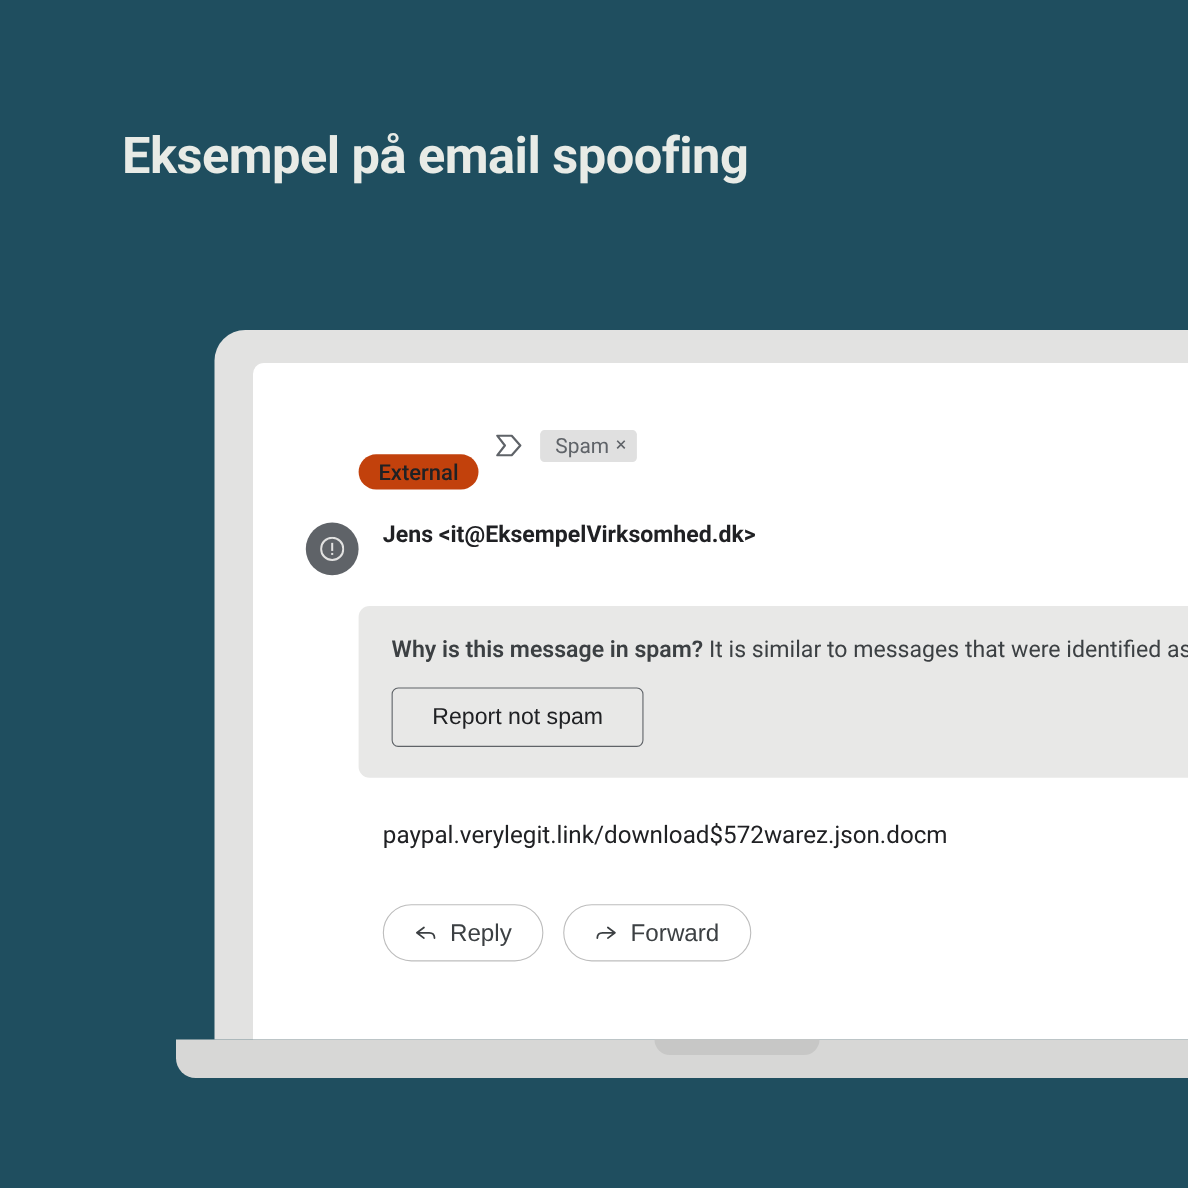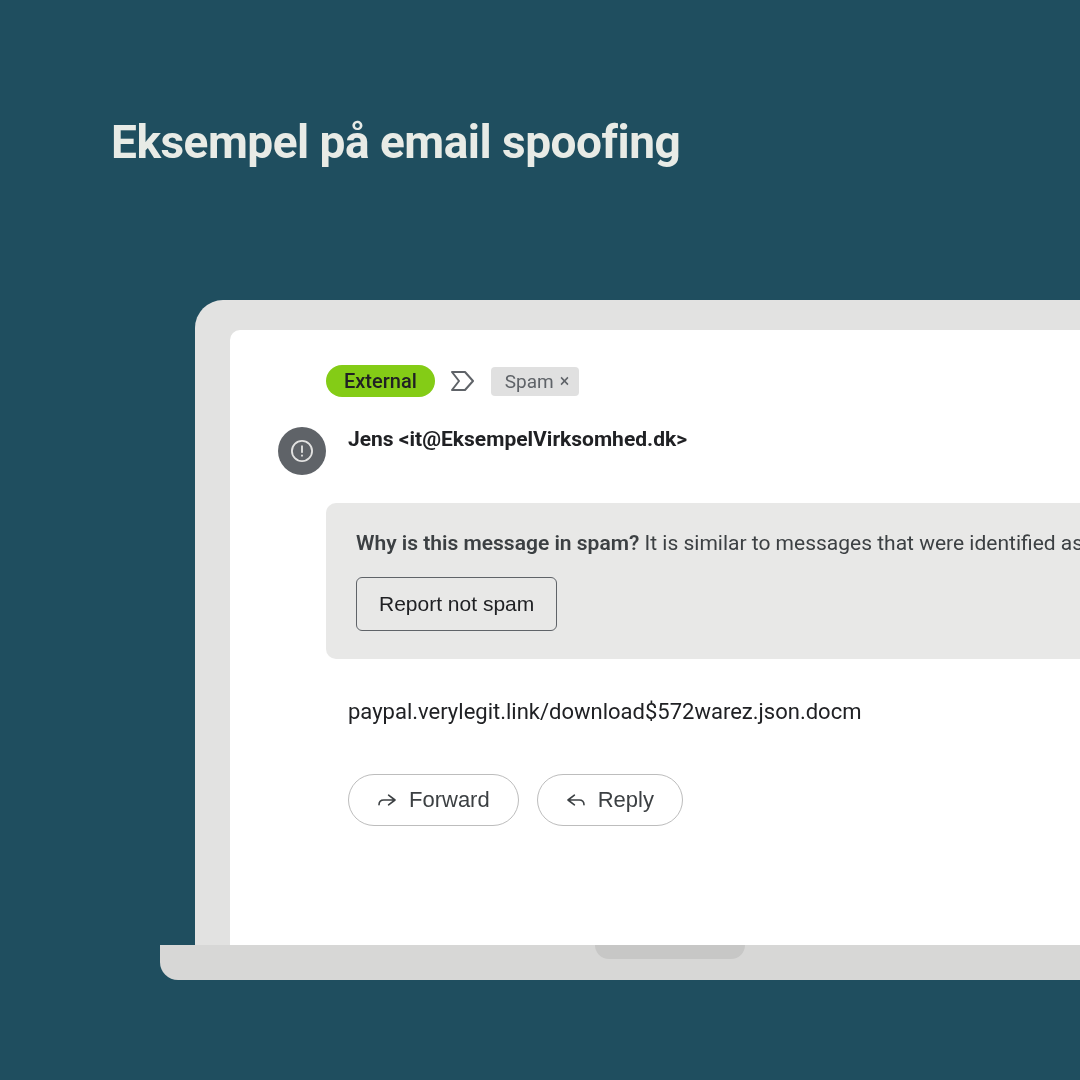--- a/index.html
+++ b/index.html
@@ -49,26 +49,27 @@
     gap: 14px;
     margin-left: 48px;
     margin-bottom: 30px;
   }
   .subject-text {
     font-size: 32px;
     color: #202124;
     font-weight: 400;
   }
   .badge-external {
-    background: #84cc16;
+    background: #c2410c;
     color: #202124;
     font-size: 20px;
     font-weight: 500;
     padding: 4px 18px;
     border-radius: 16px;
+    margin-top: 48px;
   }
   .label-arrow-icon {
     display: flex;
     align-items: center;
     justify-content: center;
     width: 28px;
     height: 28px;
   }
   .label-spam {
     background: #e0e0e0;
@@ -126,21 +127,21 @@
   .spam-banner-text {
     font-size: 21px;
     color: #3c4043;
     margin-bottom: 22px;
     white-space: nowrap;
   }
   .spam-banner-text .q { font-weight: 600; }
   .report-btn {
     background: transparent;
     border: 1.5px solid #5f6368;
-    padding: 14px 22px;
+    padding: 14px 36px;
     font-size: 21px;
     color: #202124;
     border-radius: 6px;
     cursor: pointer;
   }
   .email-body {
     margin-left: 70px;
     font-size: 22px;
     color: #202124;
     margin-bottom: 50px;
@@ -222,29 +223,29 @@
           <span>It is similar to messages that were identified as</span>
         </p>
         <button class="report-btn">Report not spam</button>
       </div>
 
       <div class="email-body">paypal.verylegit.link/download$572warez.json.docm</div>
 
       <div class="action-row">
         <button class="pill-btn">
           <svg width="20" height="16" viewBox="0 0 24 20">
-            <path d="M14 4 L22 10 L14 16 M22 10 L8 10 Q2 10 2 16" fill="none" stroke="#3c4043" stroke-width="2" stroke-linecap="round" stroke-linejoin="round"></path>
-          </svg>
-          <span>Forward</span>
+            <path d="M10 4 L2 10 L10 16 M2 10 L16 10 Q22 10 22 16" fill="none" stroke="#3c4043" stroke-width="2" stroke-linecap="round" stroke-linejoin="round"></path>
+          </svg>
+          <span>Reply</span>
         </button>
         <button class="pill-btn">
           <svg width="20" height="16" viewBox="0 0 24 20">
-            <path d="M10 4 L2 10 L10 16 M2 10 L16 10 Q22 10 22 16" fill="none" stroke="#3c4043" stroke-width="2" stroke-linecap="round" stroke-linejoin="round"></path>
-          </svg>
-          <span>Reply</span>
+            <path d="M14 4 L22 10 L14 16 M22 10 L8 10 Q2 10 2 16" fill="none" stroke="#3c4043" stroke-width="2" stroke-linecap="round" stroke-linejoin="round"></path>
+          </svg>
+          <span>Forward</span>
         </button>
       </div>
 
     </div>
   </div>
   <div class="laptop-base">
     <div class="laptop-notch"></div>
   </div>
 </div>
 

